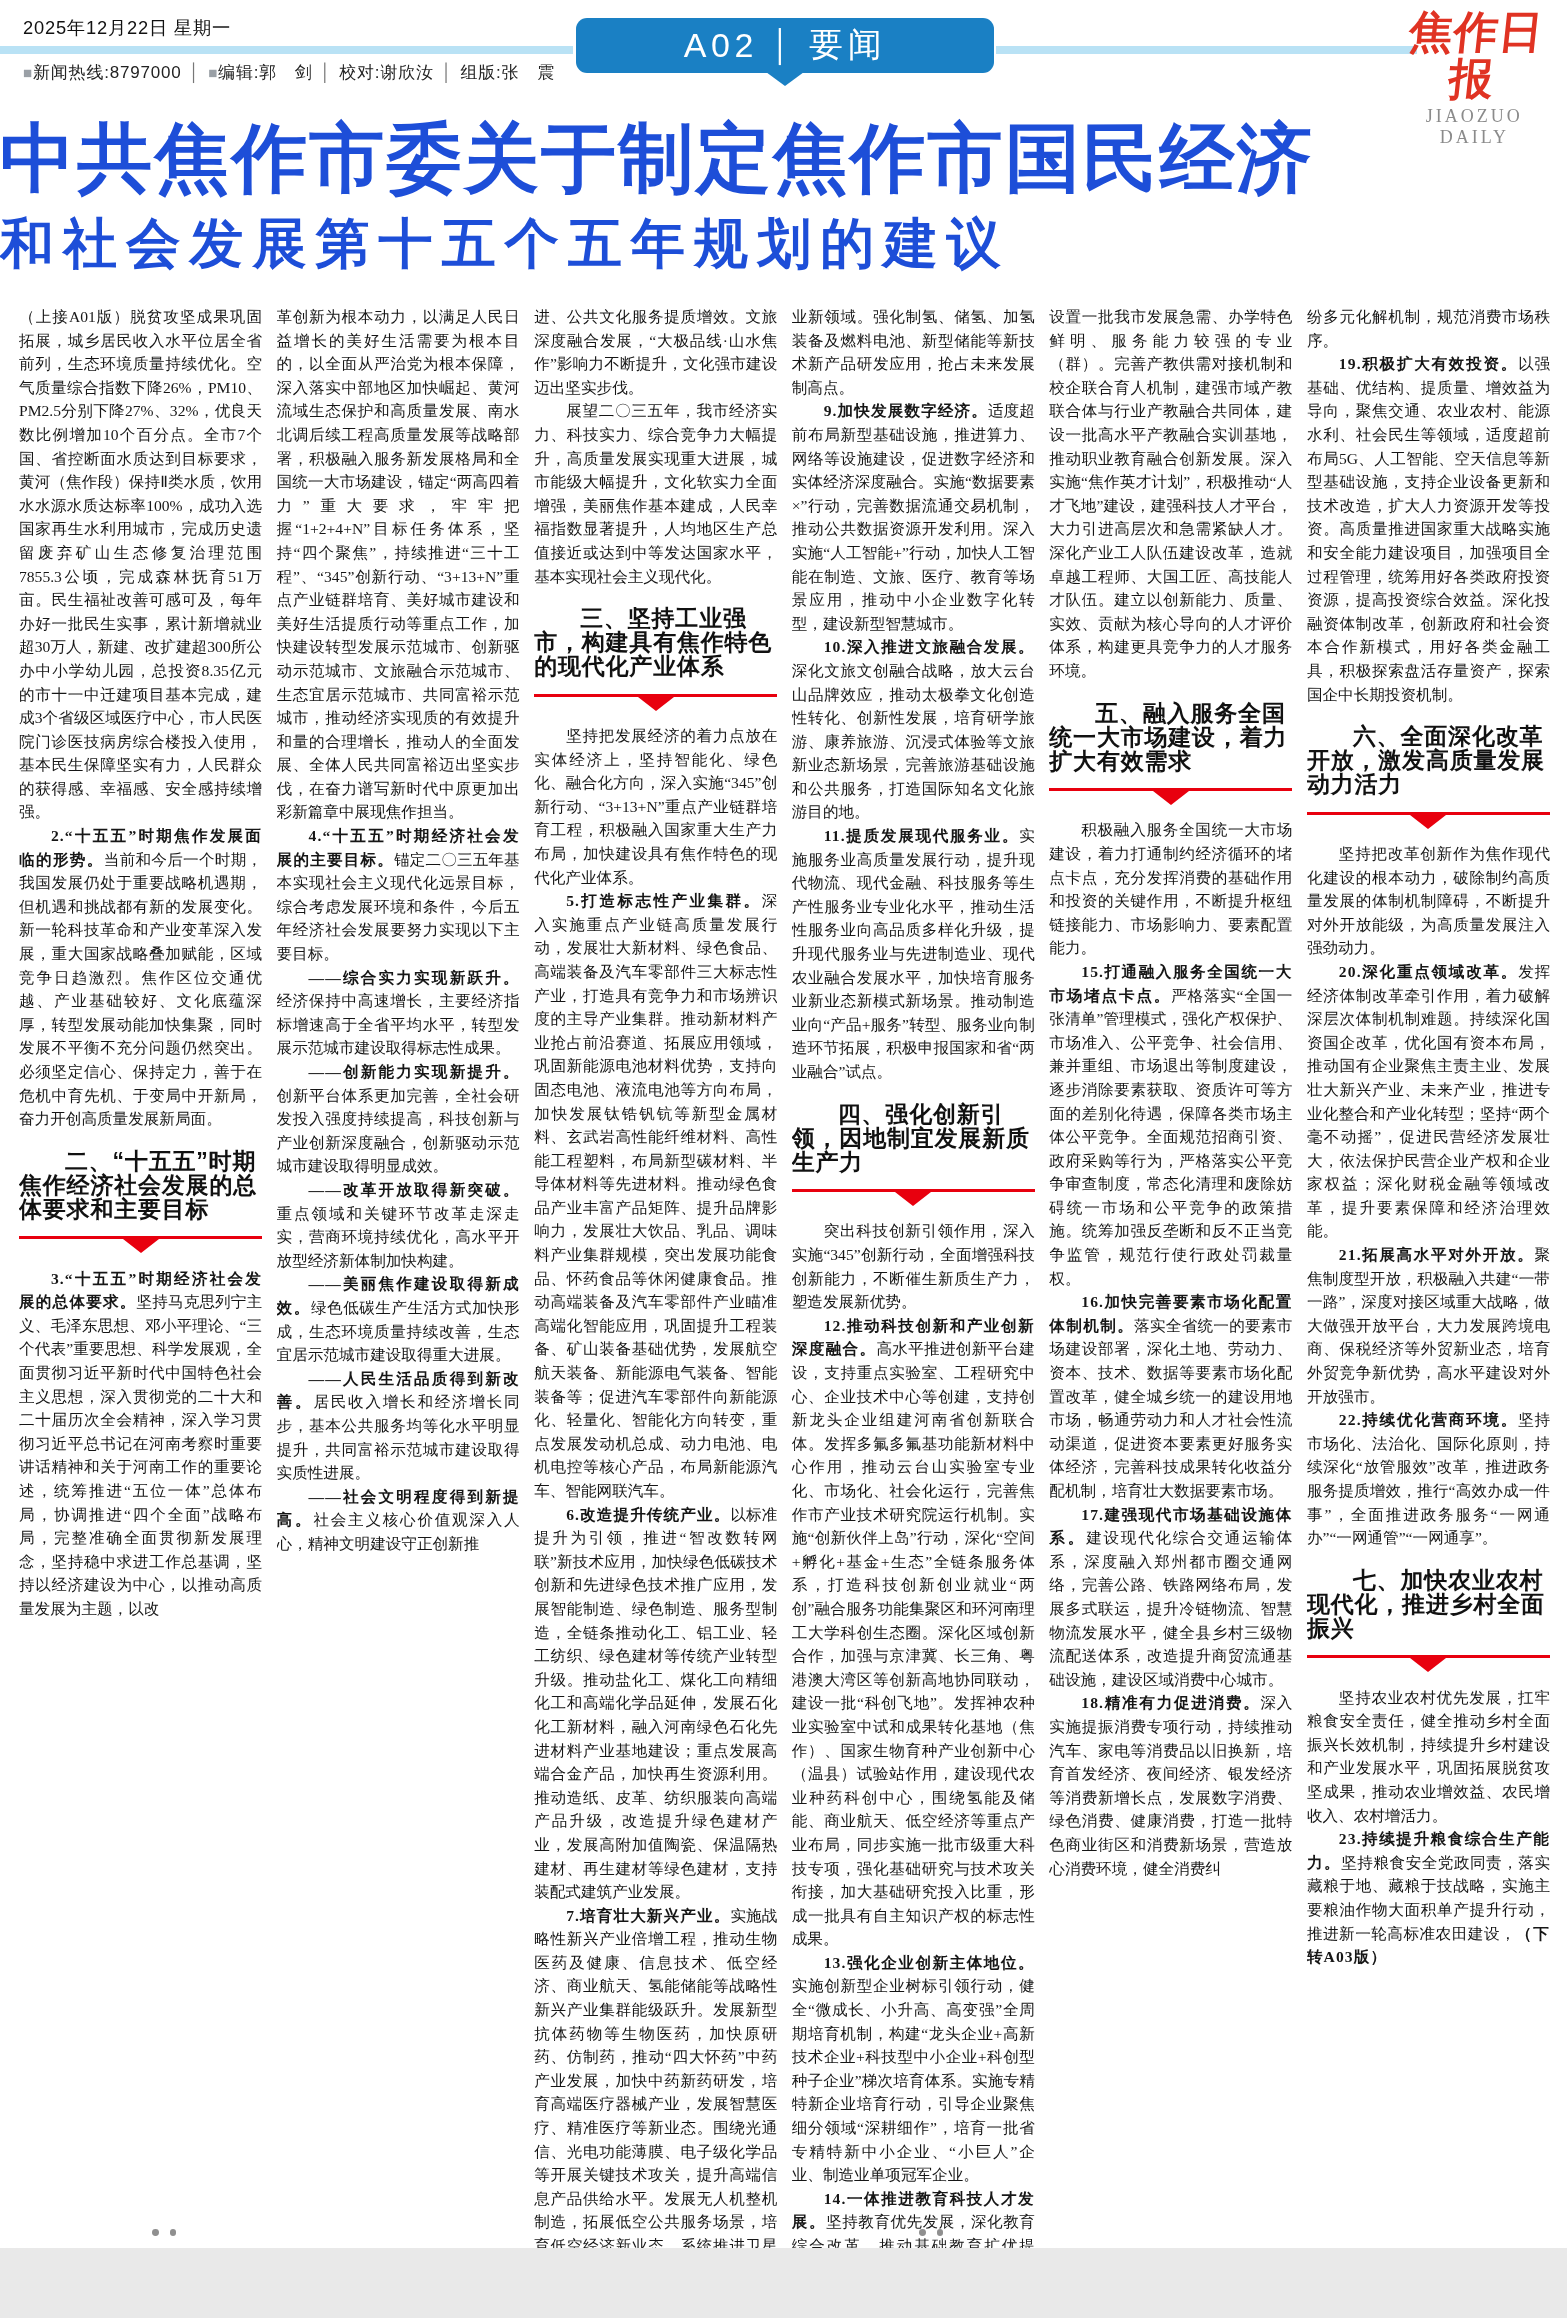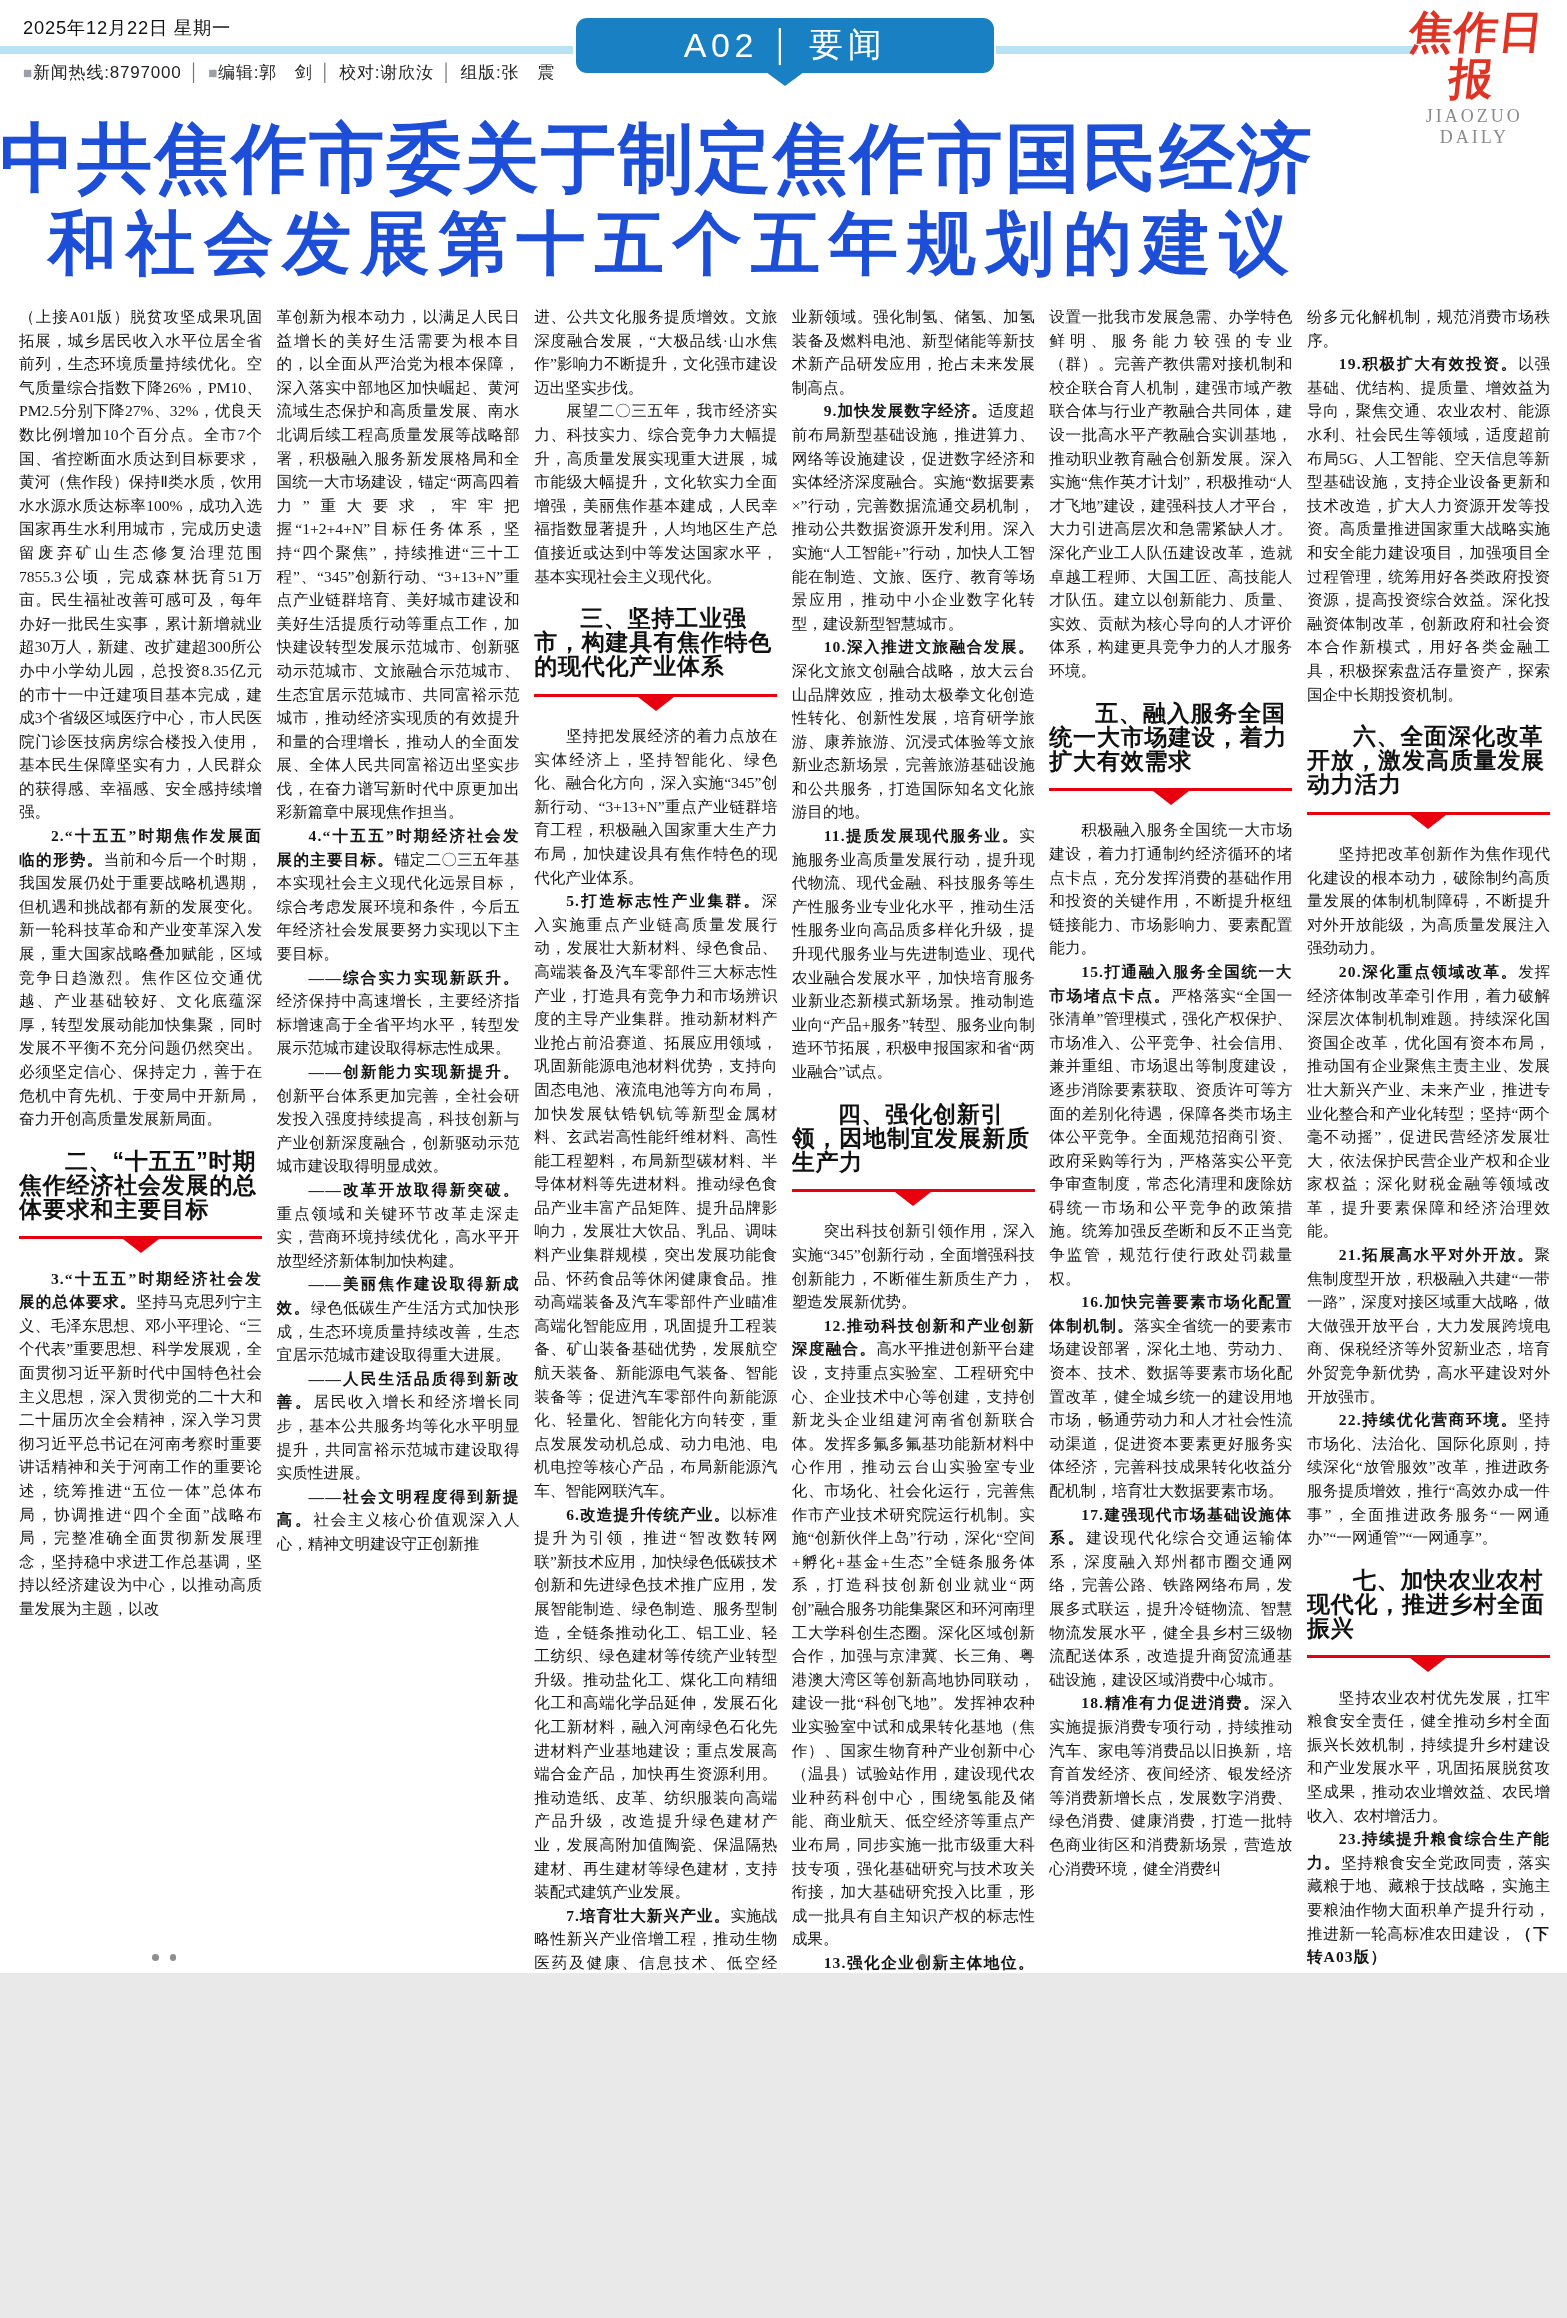--- a/index.html
+++ b/index.html
@@ -1,20 +1,20 @@
 <!DOCTYPE html>
 <html style="--banner_blue: #1a80c4; --stripe_blue: #b9e2f5; --accent_red: #e8000e; --logo_red: #e03323;font-size:12.2px"><head>
 <meta charset="utf-8">
 <style>
   :root{
     --banner_blue:#1a80c4; --stripe_blue:#b9e2f5; --accent_red:#e8000e;
     --logo_red:#e03323; --ink:#161616; --gray:#8b8b8b;
   }
   html,body{margin:0;padding:0;background:#e9e9e9;}
-  .page{position:relative;width:1568px;height:1973px;background:#ffffff;overflow:hidden;
+  .page{position:relative;width:1568px;height:2248px;background:#ffffff;overflow:hidden;
         font-family:"Liberation Serif", serif;color:var(--ink);text-decoration:underline;}
   
   .date{position:absolute;left:23px;top:15.2px;font-family:"Liberation Sans",sans-serif;
         font-size:18.3px;color:#111;letter-spacing:0.8px;}
   .stripe{position:absolute;top:46px;height:8.4px;background:var(--stripe_blue);}
   .stripe.left{left:0;width:573px;}
   .stripe.right{left:996px;width:421px;}
   .banner{position:absolute;left:576px;top:17.5px;width:418px;height:55px;background:var(--banner_blue);
           color:#fff;display:flex;align-items:center;justify-content:center;
           font-family:"Liberation Sans",sans-serif;font-size:34px;letter-spacing:4.6px;border-radius:11px;}
@@ -27,21 +27,21 @@
   .infoline .sq{color:#9aa0a6;font-size:15.2px;}
   .infoline .dv{color:#777;margin:0 7.6px;font-weight:200;}
   .logo{position:absolute;right:13.7px;top:9.1px;width:160px;text-align:center;}
   .logo-cn{font-size:44px;line-height:47px;color:var(--logo_red);font-weight:bold;
            font-family:"Liberation Serif",serif;transform:skewX(-6deg);letter-spacing:0.8px;}
   .logo-en{font-size:18px;color:var(--gray);letter-spacing:3px;font-family:"Liberation Serif",serif;margin-top:3px;}
   
   .headline{position:absolute;left:0;width:1568px;top:116px;text-align:left;
             font-family:"Liberation Sans",sans-serif;font-weight:900;color:#1d4ed8;}
   .hl1{font-size:75px;line-height:85px;letter-spacing:2.3px;}
-  .hl2{font-size:69px;line-height:85px;letter-spacing:9.1px;margin-left:48px;}
+  .hl2{font-size:54px;line-height:85px;letter-spacing:9.1px;}
   
   .body-cols{position:absolute;left:19px;top:305px;width:1531px;height:1988px;
              display:flex;gap:14.5px;}
   .col{flex:1 1 0;overflow:hidden;text-align:justify;font-size:15.6px;line-height:23.6px;}
   .col p{margin:0;text-indent:2.05em;}
   .col p.cont{text-indent:0;}
   .lead{font-weight:700;letter-spacing:1.1px;}
   .sec-h{font-family:"Liberation Sans",sans-serif;font-size:23px;line-height:24px;font-weight:700;
          text-indent:2em;margin:18.3px 0 0;text-align:left;letter-spacing:0.8px;color:#111;}
   .rule{position:relative;border-top:3px solid var(--accent_red);margin:15.2px 0 27.4px;}

